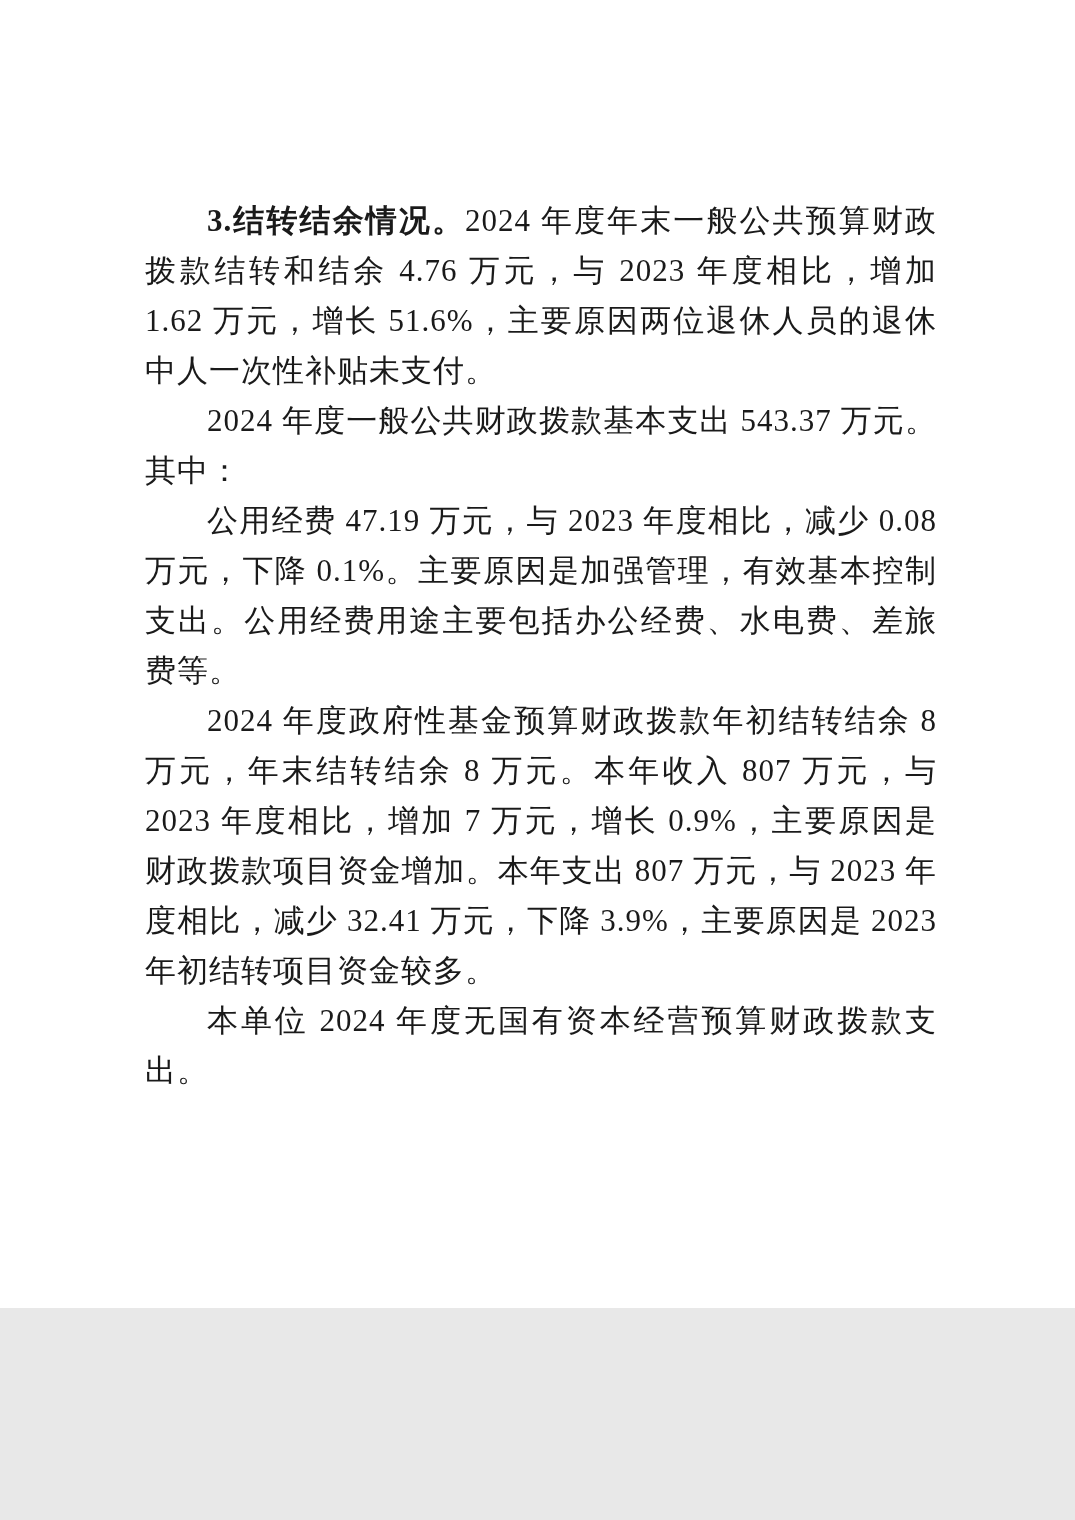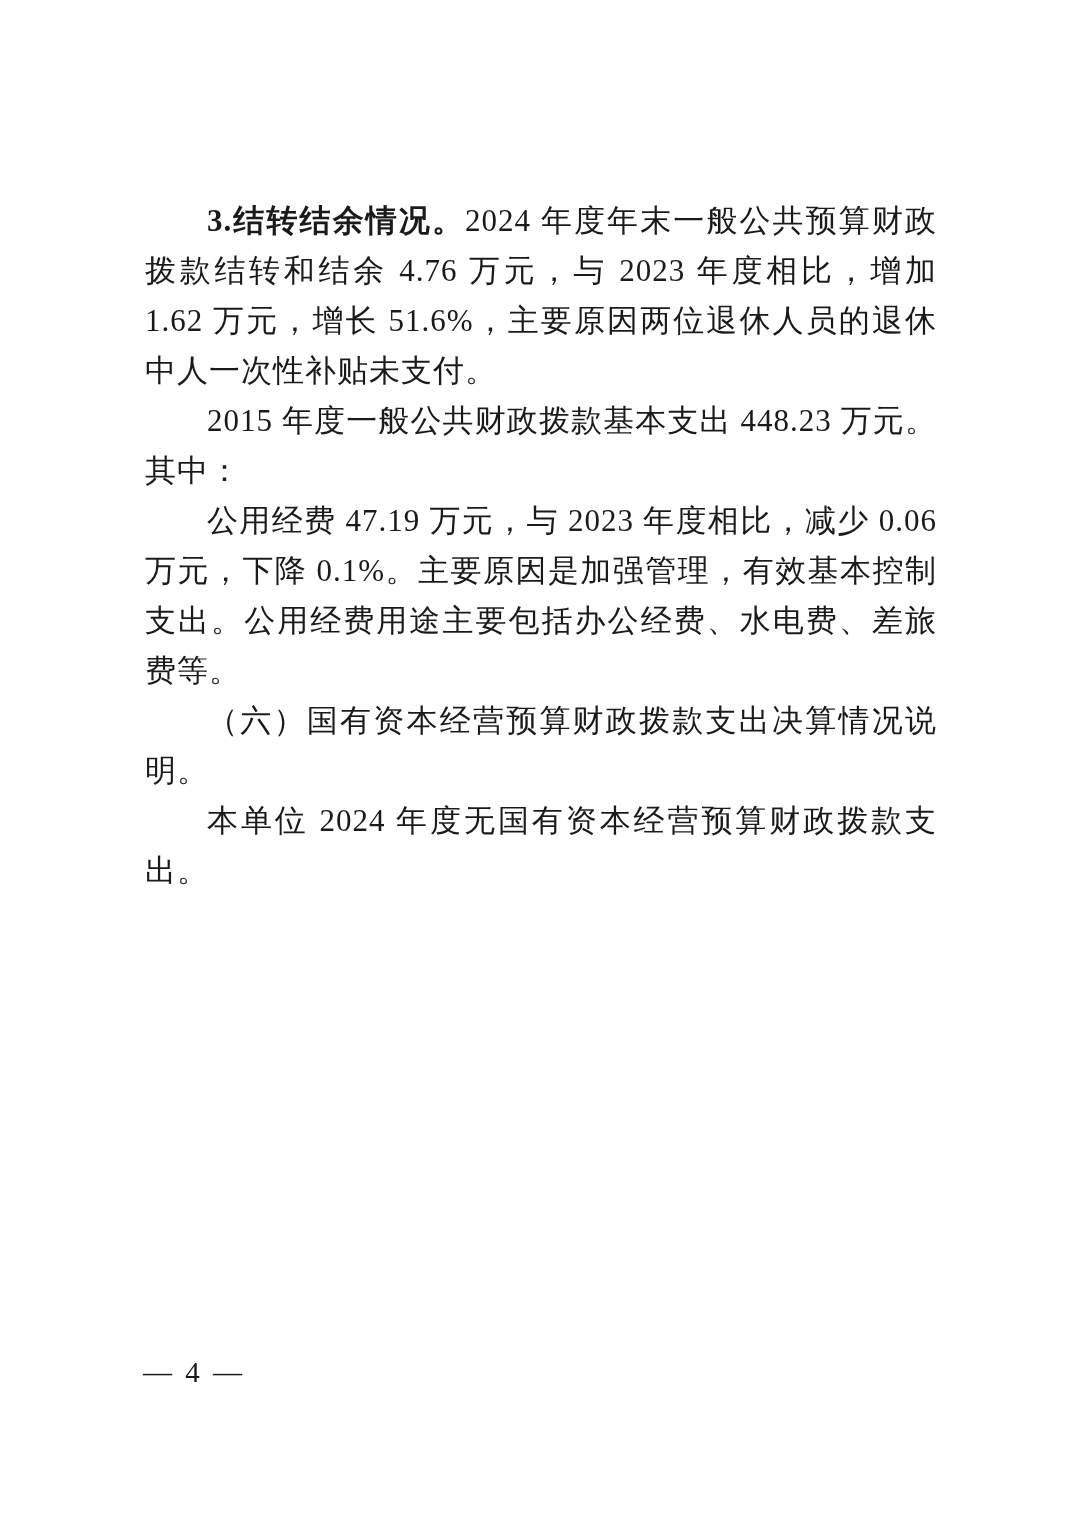--- a/index.html
+++ b/index.html
@@ -3,21 +3,21 @@
 <meta charset="utf-8">
 <style>
   html, body {
     margin: 0;
     padding: 0;
     background: #e8e8e8;
   }
   .page {
     position: relative;
     width: 1075px;
-    height: 1520px;
+    height: 1308px;
     background: #ffffff;
     overflow: hidden;
     font-family: "Liberation Serif", "DejaVu Serif", serif;
     color: #1a1a1a;
   }
   .content {
     position: absolute;
     left: 145px;
     top: 196px;
     width: 792px;
@@ -49,27 +49,27 @@
 </style>
 </head>
 <body>
 
 <div class="page">
   <div class="content">
 
     <p class="doc"><span class="lead-bold">3.结转结余情况。</span><span>2024 年度年末一般公共预算财政拨款结转和结余 4.76 万元，与 2023 年度相比，增加 1.62 万元，增长 51.6%，主要原因两位退休人员的退休中人一次性补贴未支付。</span></p>
 
 
-    <p class="doc">2015 年度一般公共财政拨款基本支出 448.23 万元。其中：</p>
+    <p class="doc">2024 年度一般公共财政拨款基本支出 543.37 万元。其中：</p>
 
 
-    <p class="doc">公用经费 47.19 万元，与 2023 年度相比，减少 0.06 万元，下降 0.1%。主要原因是加强管理，有效基本控制支出。公用经费用途主要包括办公经费、水电费、差旅费等。</p>
+    <p class="doc">公用经费 47.19 万元，与 2023 年度相比，减少 0.08 万元，下降 0.1%。主要原因是加强管理，有效基本控制支出。公用经费用途主要包括办公经费、水电费、差旅费等。</p>
 
 
+    <p class="doc">2024 年度政府性基金预算财政拨款年初结转结余 8 万元，年末结转结余 8 万元。本年收入 807 万元，与 2023 年度相比，增加 7 万元，增长 0.9%，主要原因是财政拨款项目资金增加。本年支出 807 万元，与 2023 年度相比，减少 32.41 万元，下降 3.9%，主要原因是 2023 年初结转项目资金较多。</p>
 
-    <p class="doc">（六）国有资本经营预算财政拨款支出决算情况说明。</p>
 
     <p class="doc">本单位 2024 年度无国有资本经营预算财政拨款支出。</p>
 
   </div>
 
   <div class="footer">— 4 —</div>
 </div>
 
 </body></html>

